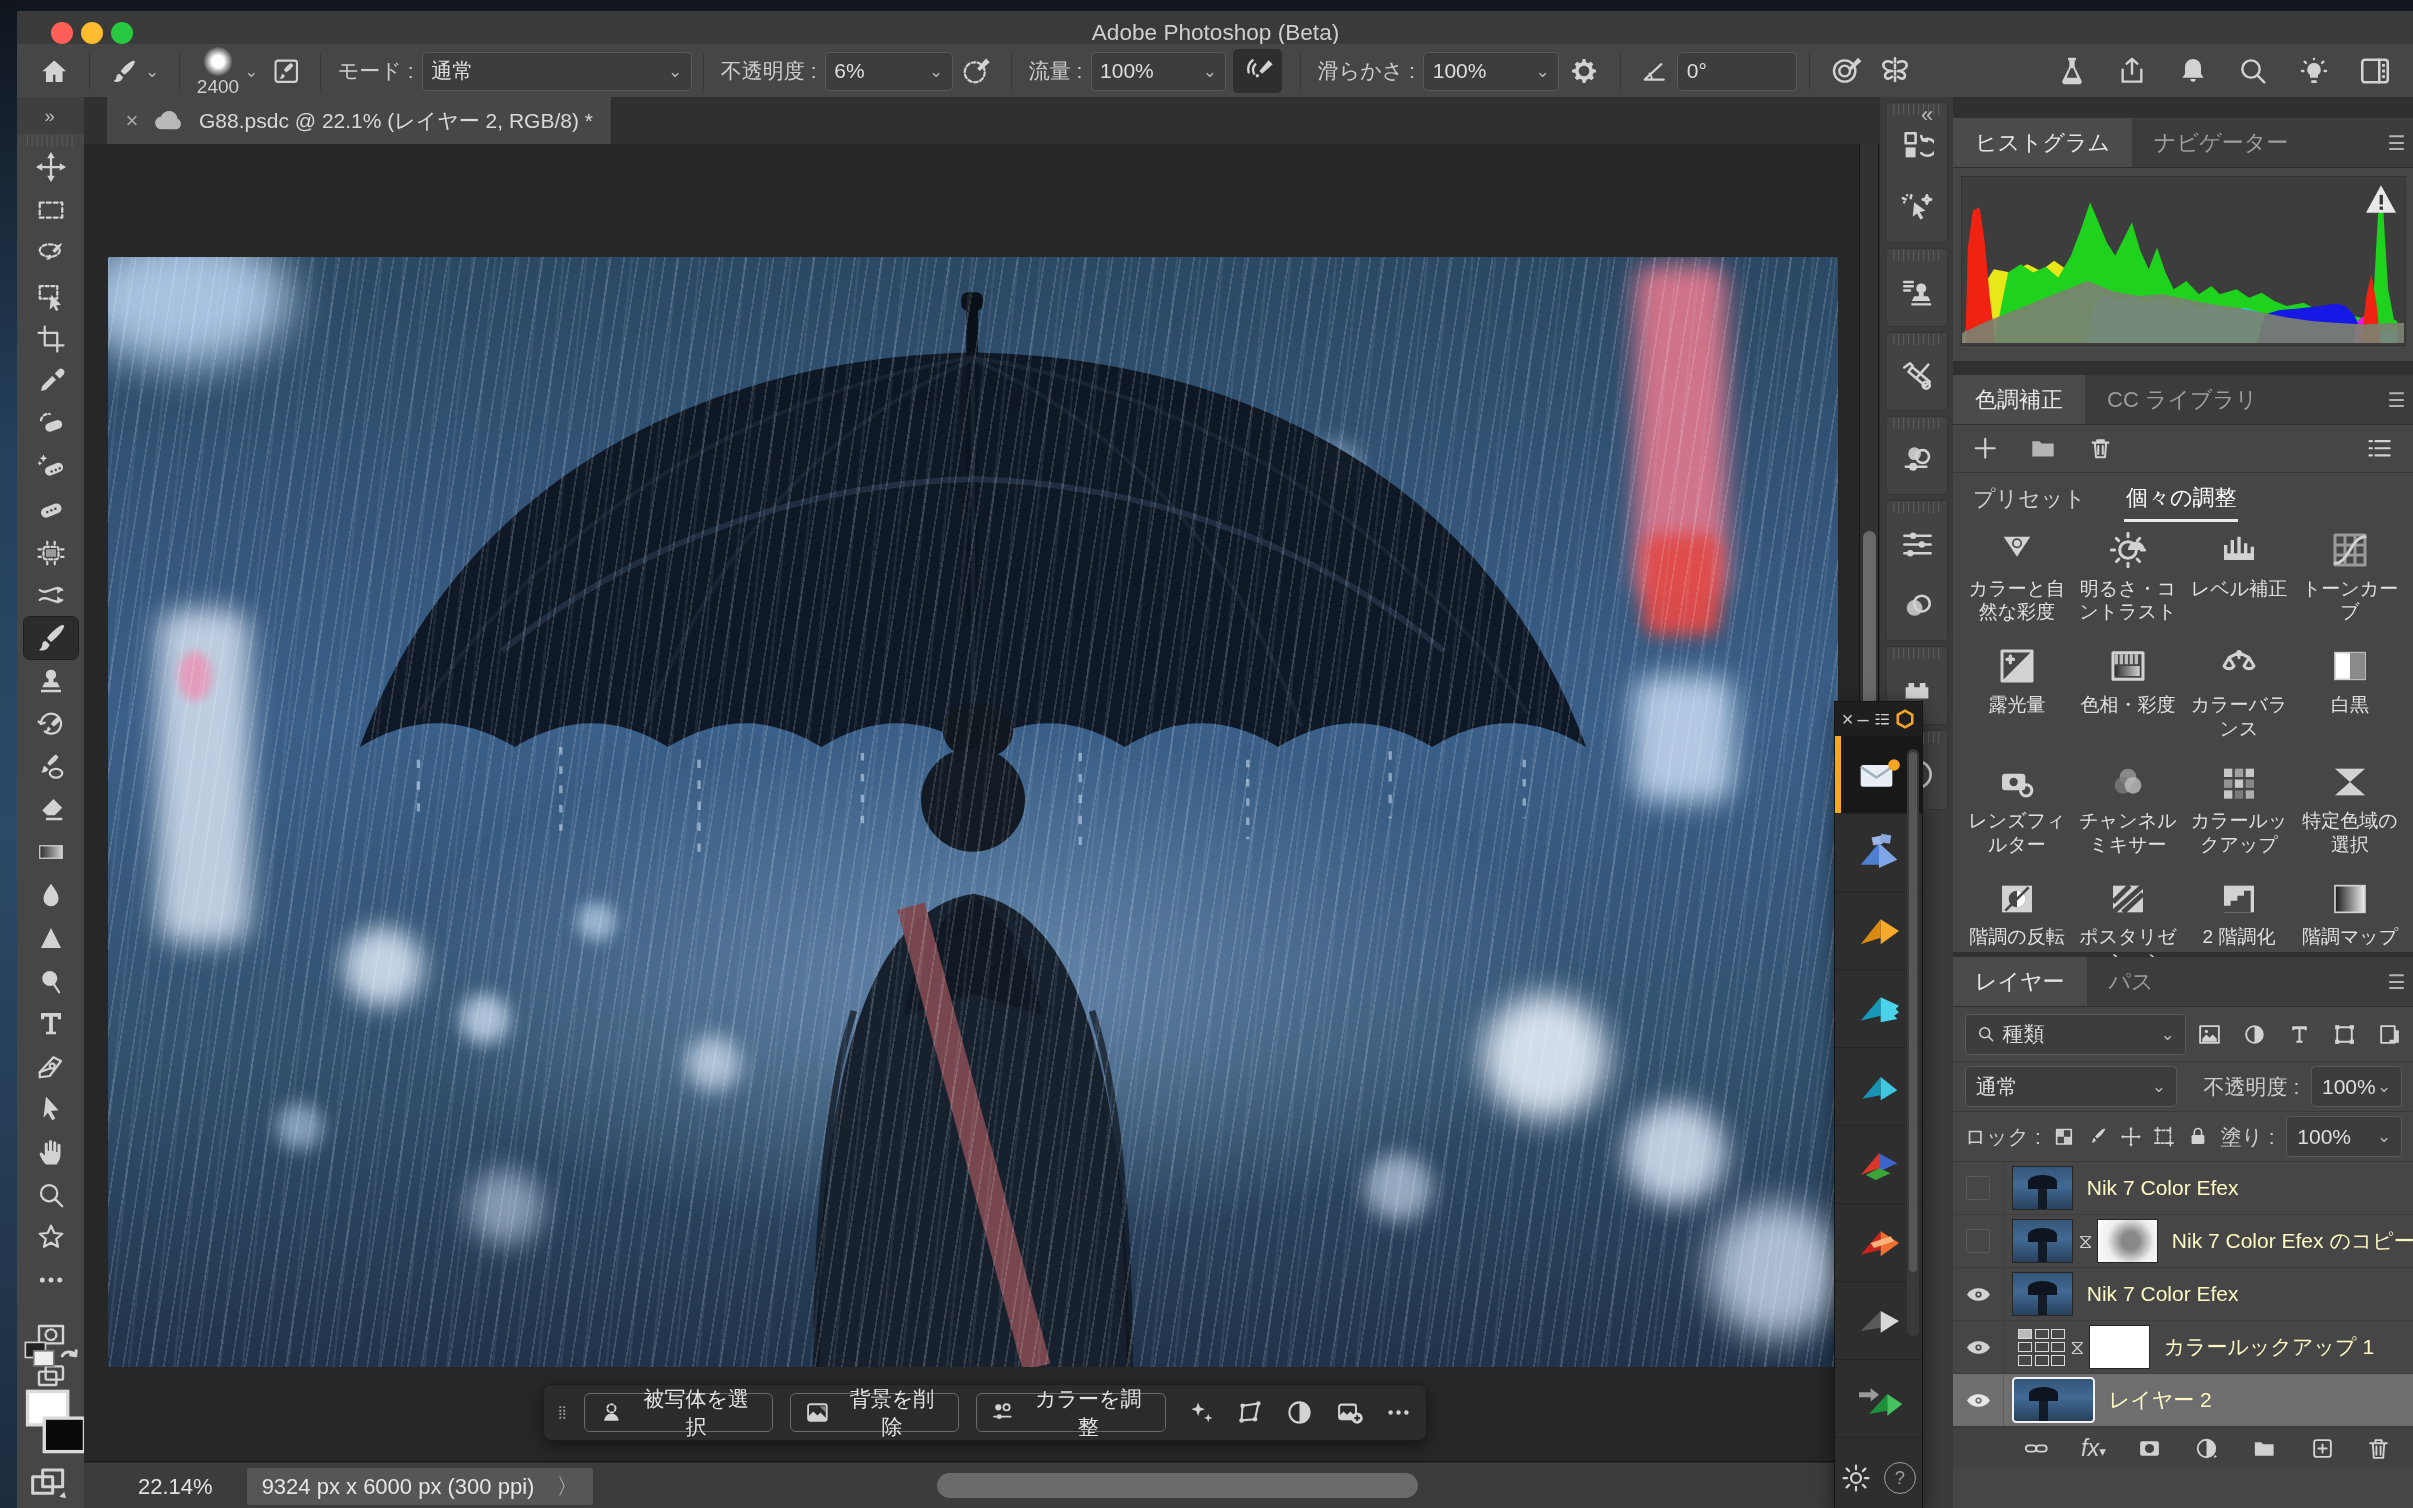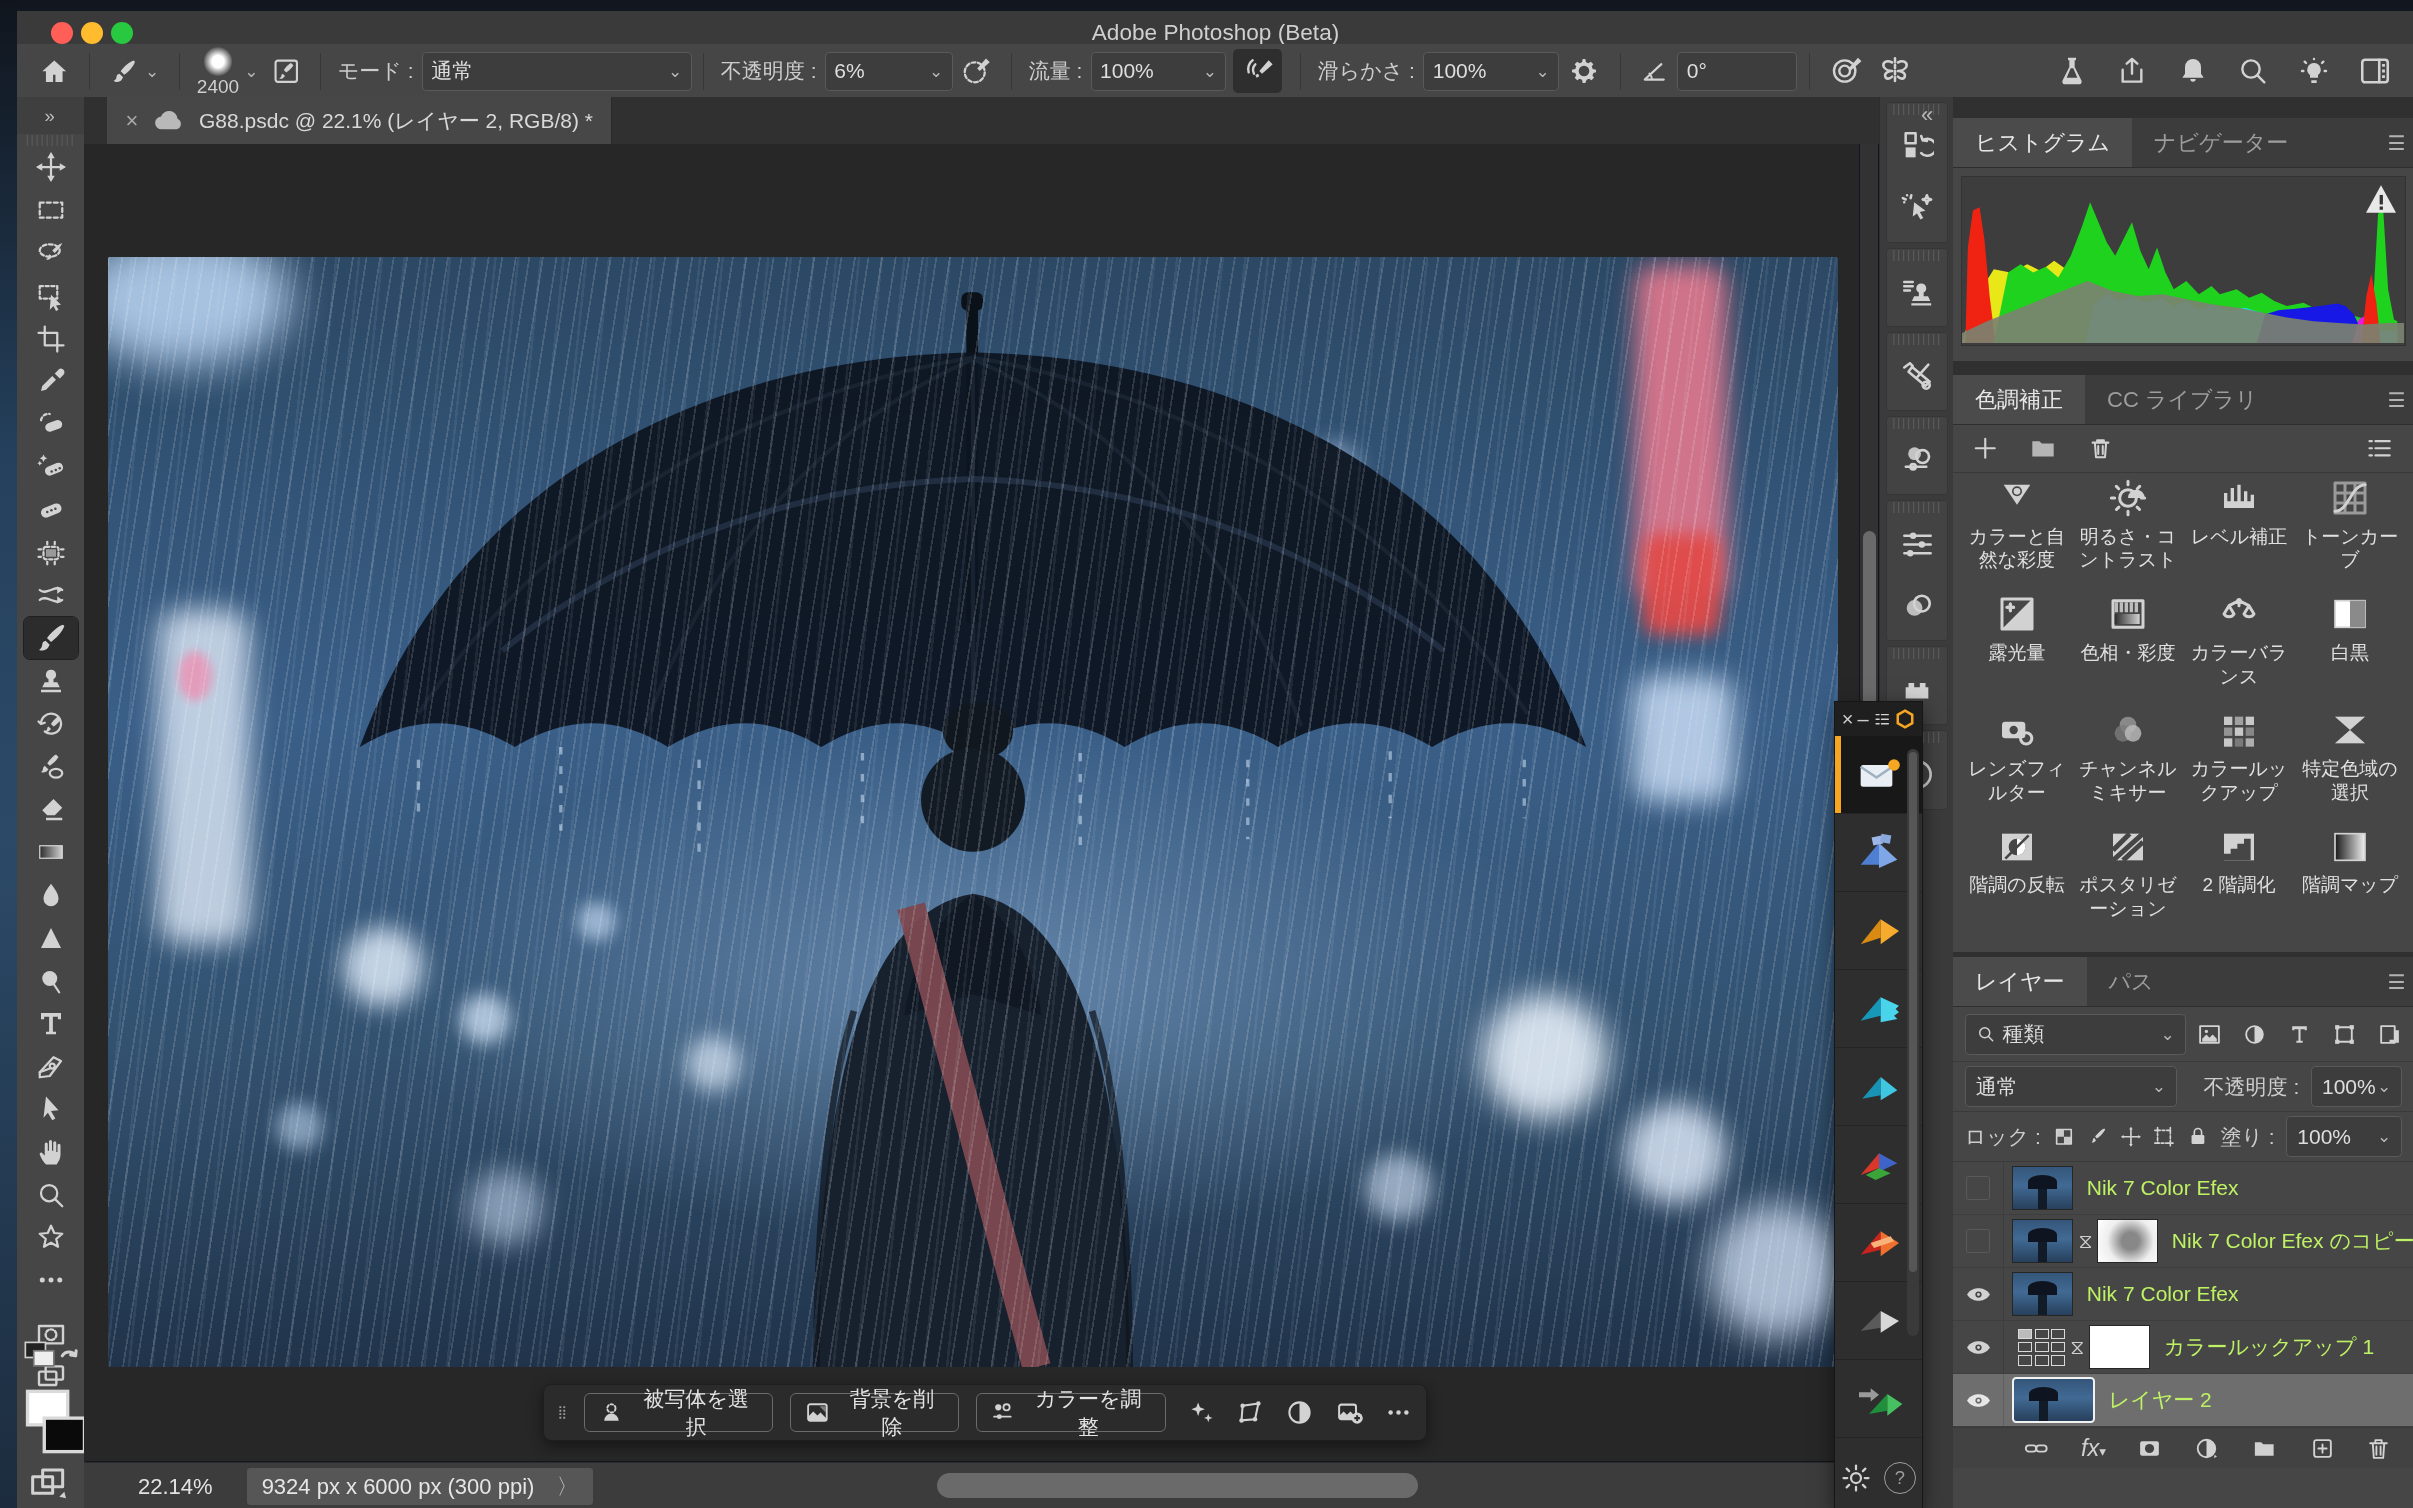--- a/index.html
+++ b/index.html
@@ -95,21 +95,21 @@
   .layer .eyecell{width:50px;height:100%;border-right:0.8px solid #3e3e3e;display:flex;align-items:center;justify-content:center;flex:0 0 auto}
   .eyebox{width:22px;height:22px;border:0.8px solid #5a5a5a;border-radius:2.5px}
   .thumb{width:59px;height:42px;margin-left:8.4px;border:1.7px solid #262626;background:
      linear-gradient(180deg,#35567a 0%,#416a94 45%,#27405c 100%);position:relative;flex:0 0 auto;overflow:hidden}
   .thumb::after{content:"";position:absolute;left:15px;top:8.4px;width:28.5px;height:13.4px;border-radius:50% 50% 0 0;background:#0e1520}
   .thumb::before{content:"";position:absolute;left:25px;top:20px;width:8.4px;height:22px;background:#121b28}
   .thumb.sel{border:2.5px solid #f2f2f2}
   .mask{width:59px;height:42px;border:1.7px solid #262626;background:#fff;margin-left:5px;flex:0 0 auto}
   .mask.gray{background:radial-gradient(circle at 55% 50%,#888 0 22%,#eee 60%,#fff 100%)}
   .chain{color:#cfcfcf;font-size:20px;margin-left:5px}
-  .lname{font-size:21px;color:#bef264;margin-left:13.4px;white-space:nowrap}
+  .lname{font-size:21px;color:#fef9c3;margin-left:13.4px;white-space:nowrap}
   .layer.selected{background:#6e6e6e}
   .lfoot{height:40px;display:flex;align-items:center;justify-content:flex-end;gap:30px;padding-right:23.5px;border-top:0.8px solid #3a3a3a;background:#424242}
   .lut{width:47px;height:37px;margin-left:14.2px;flex:0 0 auto;display:grid;grid-template-columns:1fr 1fr 1fr;grid-template-rows:1fr 1fr 1fr;gap:2.5px}
   .lut i{background:transparent;border:1.7px solid #d9d9d9;display:block}
   .lut i:nth-child(1){background:#bbb;border-color:#d9d9d9}
   
   .ic{stroke:#d2d2d2;fill:none;stroke-width:1.8;stroke-linecap:round;stroke-linejoin:round}
   .icf{fill:#d2d2d2;stroke:none}
 </style>
 </head>
@@ -806,20 +806,24 @@
       <svg width="30" height="28.5" viewBox="0 0 24 24">
           <path d="M3 6h6l2 2h10v11H3z" fill="#b5b5b5"></path>
         </svg>
       <svg width="27" height="28.5" viewBox="0 0 24 24">
           <path class="ic" d="M5 7h14M9 7V5h6v2M7 7l1 13h8l1-13M10 10v7M14 10v7" stroke="#b5b5b5"></path>
         </svg>
       <svg width="34" height="28.5" viewBox="0 0 24 24" style="margin-left:auto">
           <path class="ic" d="M9 6h12M9 12h12M9 18h12M4 6h2M4 12h2M4 18h2" stroke-width="2.6" stroke="#d8d8d8"></path>
         </svg>
     </div>
+    <div class="subtabs">
+      <span class="subtab"><span>プリセット</span></span>
+      <span class="subtab on"><span>個々の調整</span></span>
+    </div>
     <div class="adjgrid">
       <div class="adjcell">
           <svg width="40" height="40" viewBox="0 0 24 24">
             <path class="icf" d="M4 4h16l-8 12z"></path>
             <circle cx="12" cy="8" r="3" fill="#464646"></circle>
             <circle class="icf" cx="12" cy="8" r="2"></circle>
           </svg>
           <span class="lbl">カラーと自
 然な彩度</span>
         </div>

